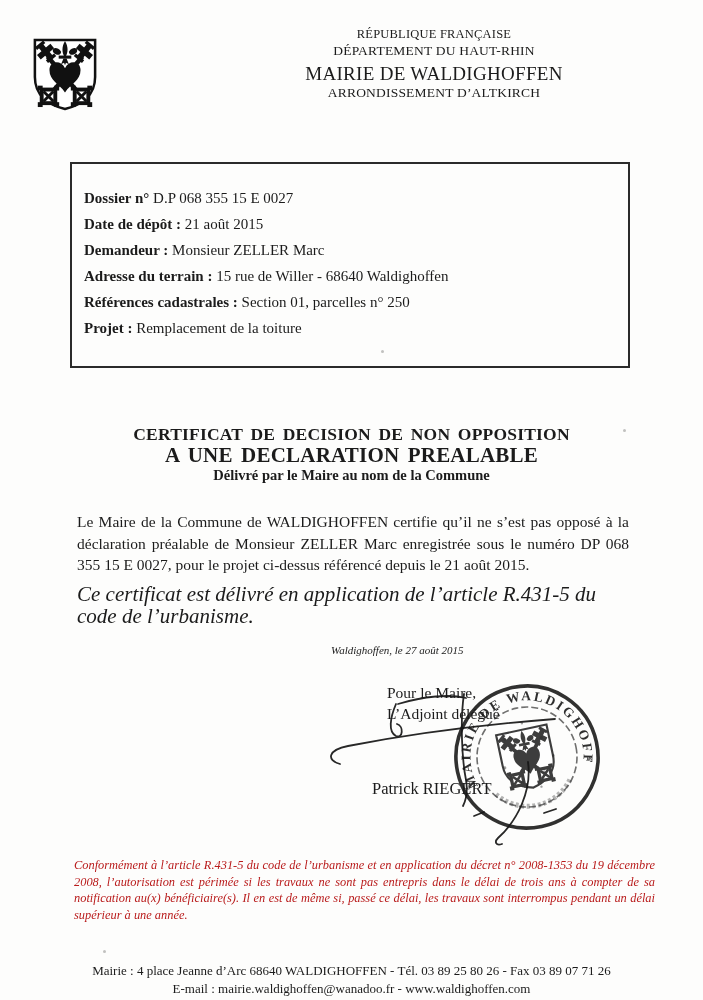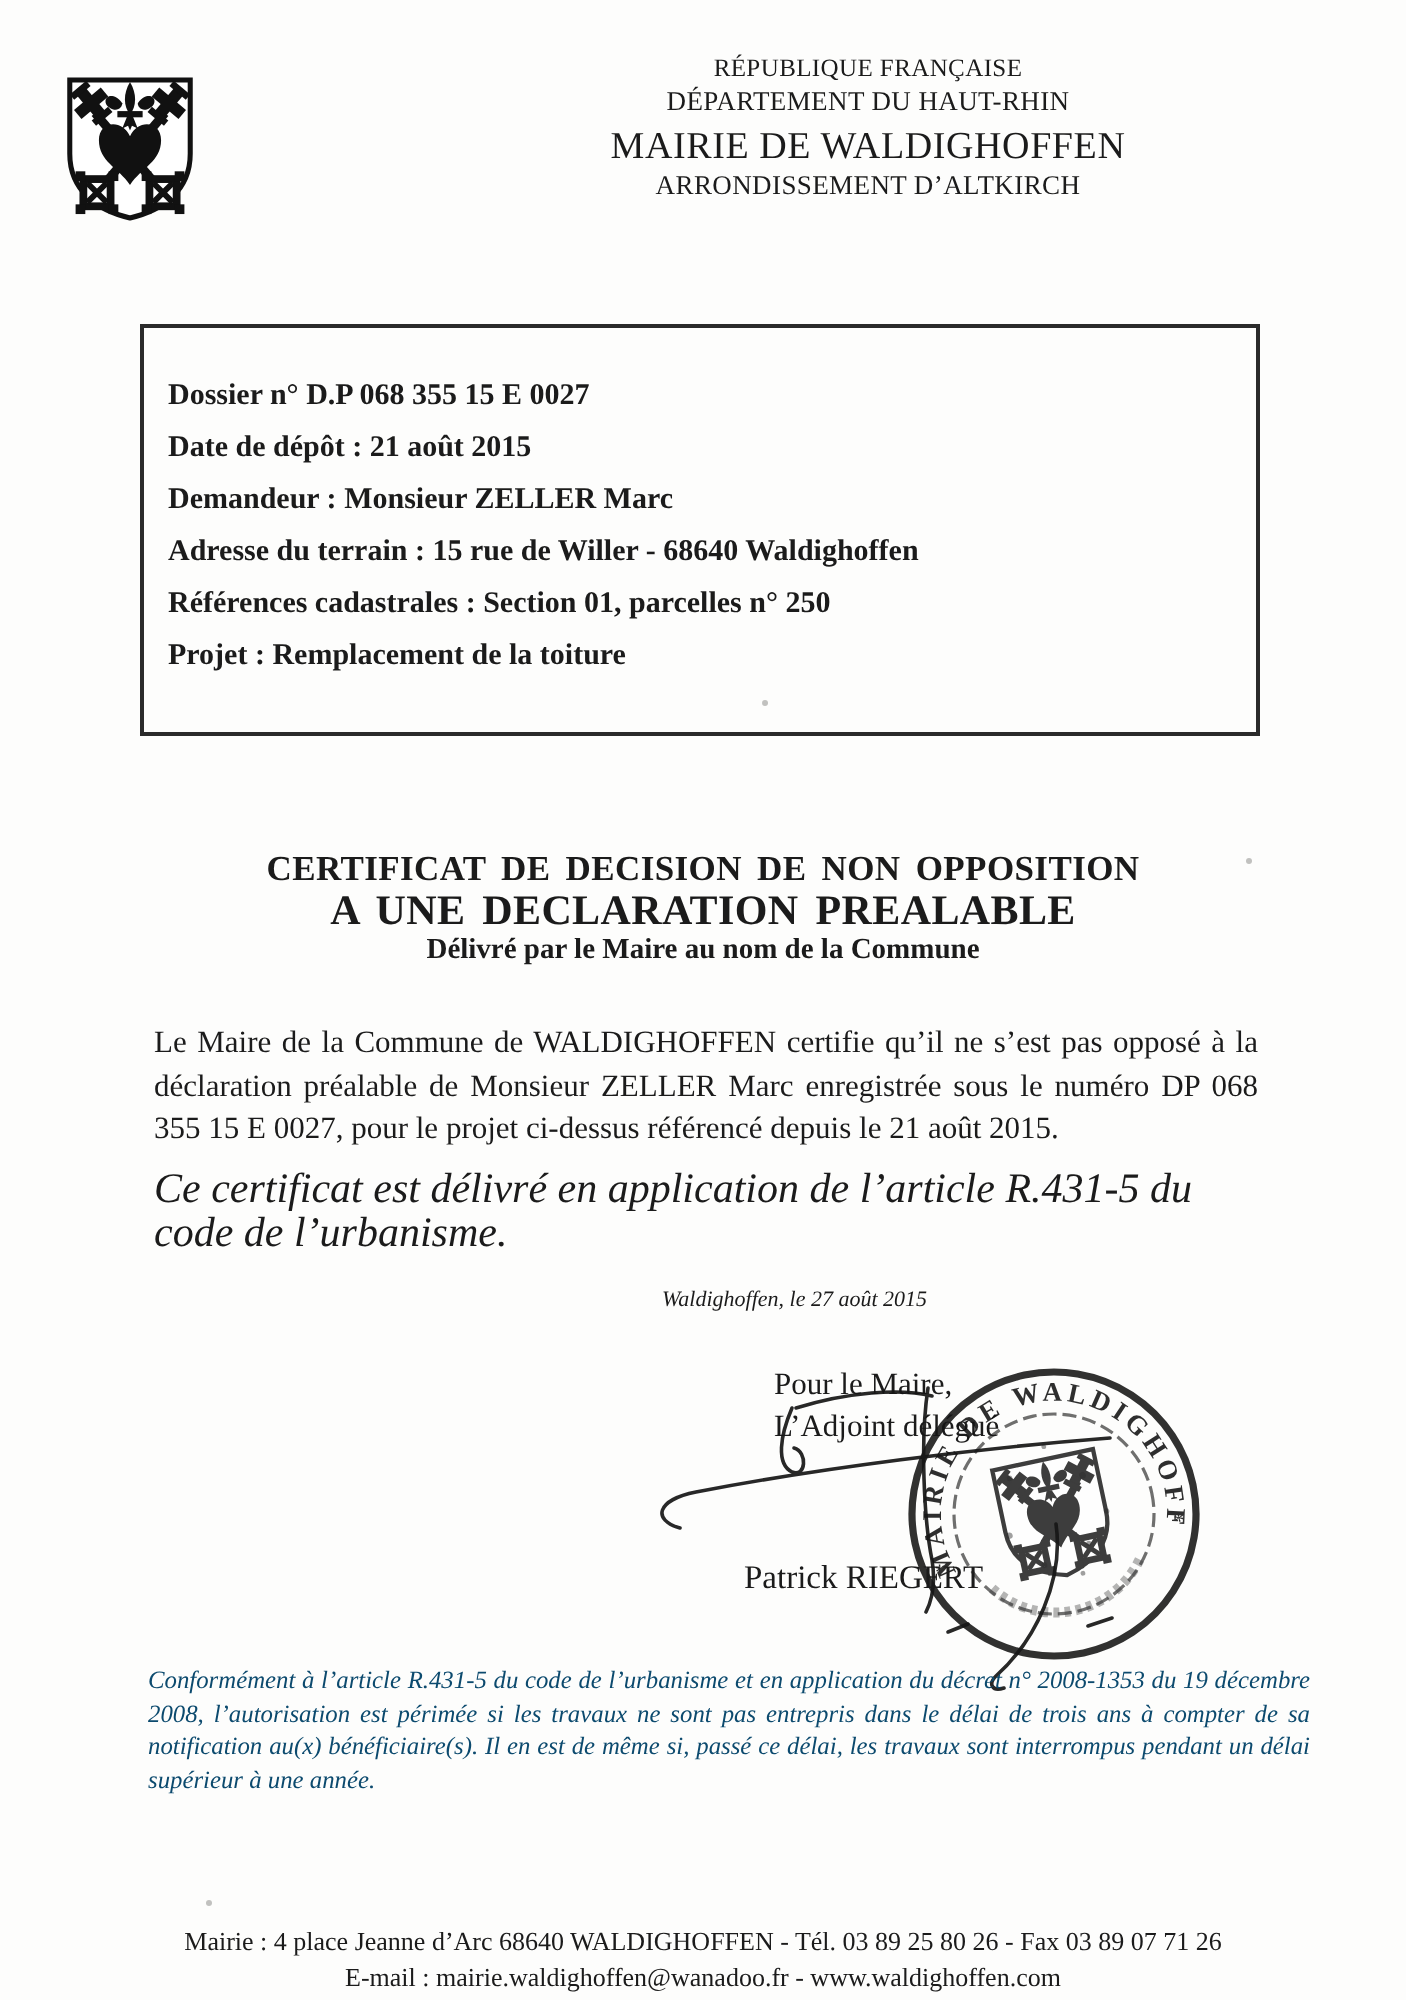--- a/index.html
+++ b/index.html
@@ -21,37 +21,37 @@
   .hdr-l3{font-size:19px;letter-spacing:.3px;margin-top:2px;}
   .hdr-l4{font-size:13.5px;letter-spacing:.2px;}
   
   .dossier-box{
     left:70px;top:162px;width:560px;height:206px;
     border:2px solid #2b2b2b;box-sizing:border-box;
     padding:21px 14px 0 12px;
   }
   .field-row{font-size:15px;line-height:26px;white-space:nowrap;}
   .field-label{font-weight:bold;}
-  .field-value{font-weight:bold;}
+  .field-value{font-weight:normal;}
   
   .title-block{left:0;top:424px;width:703px;text-align:center;}
   .title-l1{font-size:17.5px;font-weight:bold;word-spacing:3px;letter-spacing:.2px;line-height:21px;}
   .title-l2{font-size:21px;font-weight:bold;word-spacing:3px;letter-spacing:.2px;line-height:21px;}
   .title-l3{font-size:14.5px;font-weight:bold;line-height:18px;}
   
   .body-p1{left:77px;top:511px;width:552px;font-size:15.5px;line-height:21.5px;text-align:justify;}
   .body-p2{left:77px;top:584px;width:552px;font-size:21px;line-height:21.5px;font-style:italic;}
   .date-line{left:331px;top:644px;font-size:11px;font-style:italic;}
   .signoff{left:387px;top:682px;font-size:15.5px;line-height:21px;}
   .signer-name{left:372px;top:779px;font-size:16.5px;}
   
   .legal-note{
-    left:74px;top:832px;width:581px;
+    left:74px;top:857px;width:581px;
     font-size:12.4px;line-height:16.6px;
-    font-style:italic;text-align:justify;color:#0c4a6e;
+    font-style:italic;text-align:justify;color:#b91c1c;
   }
   
   .footer{left:0;top:962px;width:703px;text-align:center;font-size:13px;line-height:18px;}
   
   .speck{width:3px;height:3px;border-radius:50%;background:#9a9a96;opacity:.6;}
   svg{display:block;}
 </style>
 </head>
 <body>
 

